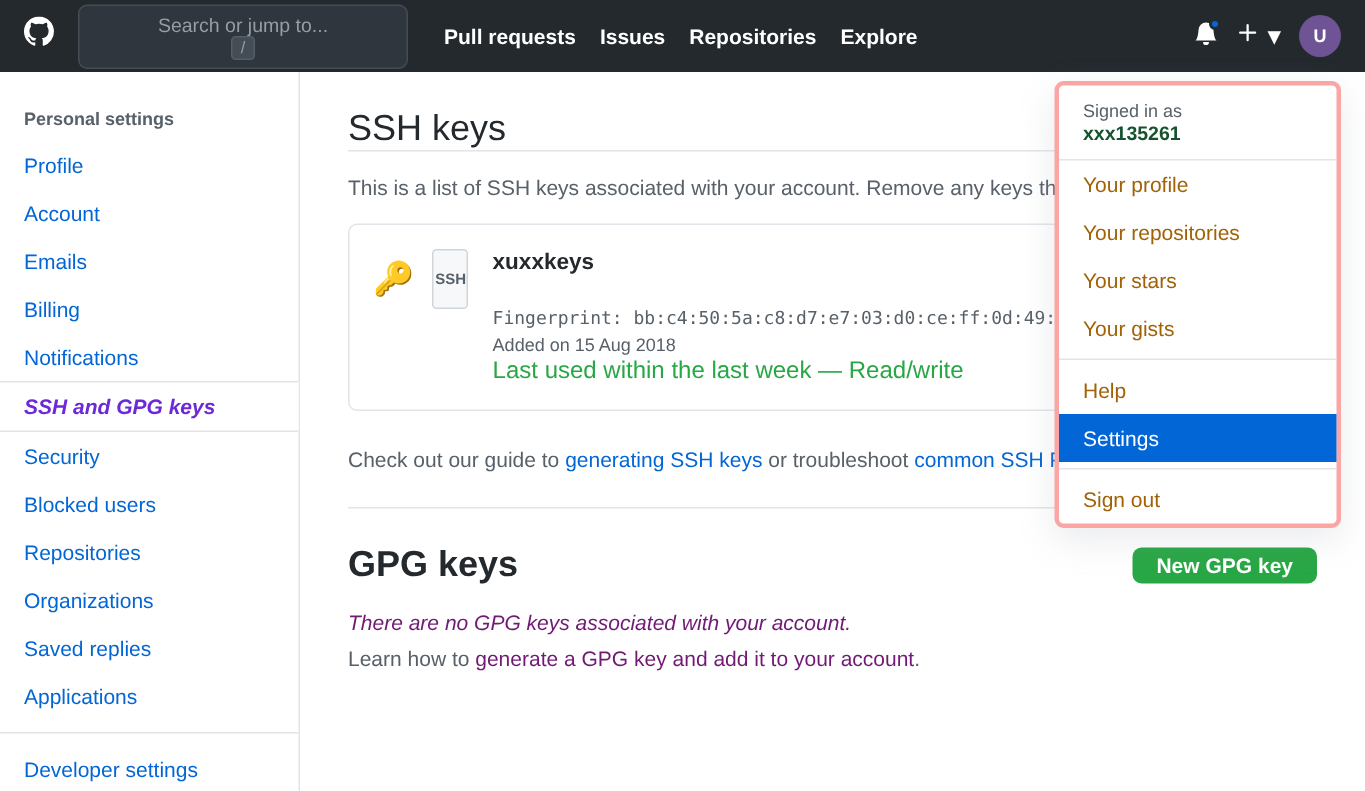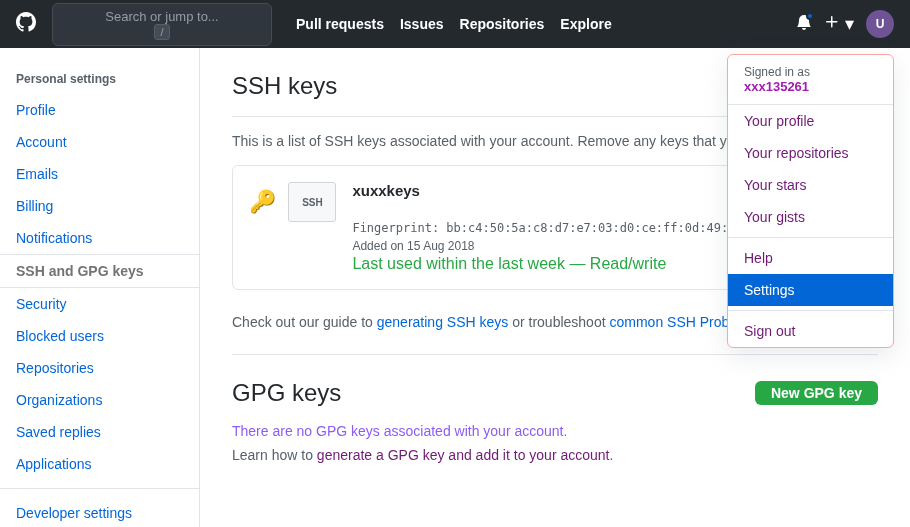--- a/index.html
+++ b/index.html
@@ -106,67 +106,68 @@
     }
     .sidebar-item {
       display: block;
       padding: 8px 16px;
       color: #0366d6;
       text-decoration: none;
       font-size: 14px;
       cursor: pointer;
     }
     .sidebar-item.active {
-      color: #737373;
+      color: #6d28d9;
       font-weight: 600;
       background: white;
       border: 1px solid #e1e4e8;
       border-left: none;
       border-right: none;
+      font-style: italic;
     }
     .sidebar-divider {
       border: none;
       border-top: 1px solid #e1e4e8;
       margin: 8px 0;
     }
 
     
     .main-content {
       flex: 1;
       padding: 24px 32px;
       background: white;
     }
 
     .page-title {
       font-size: 24px;
       font-weight: 300;
       color: #24292e;
       margin-bottom: 16px;
       border-bottom: 1px solid #e1e4e8;
-      padding-bottom: 16px;
+      padding-bottom: 0;
     }
 
     .description-text {
       color: #586069;
       font-size: 14px;
       margin-bottom: 16px;
     }
 
     
     .ssh-key-card {
       border: 1px solid #e1e4e8;
       border-radius: 6px;
       padding: 16px;
       margin-bottom: 24px;
       display: flex;
       align-items: flex-start;
       gap: 16px;
     }
     .ssh-icon {
-      width: 48px;
+      width: 24px;
       height: 40px;
       border: 1px solid #d1d5da;
       border-radius: 3px;
       display: flex;
       align-items: center;
       justify-content: center;
       font-size: 10px;
       color: #586069;
       font-weight: bold;
       flex-shrink: 0;
@@ -210,75 +211,76 @@
     .section-header {
       display: flex;
       align-items: center;
       justify-content: space-between;
       margin-bottom: 16px;
       border-top: 1px solid #e1e4e8;
       padding-top: 24px;
     }
     .section-title {
       font-size: 24px;
-      font-weight: 400;
+      font-weight: 700;
       color: #24292e;
     }
     .btn-new-gpg {
       background: #28a745;
       color: white;
       border: none;
       border-radius: 6px;
       padding: 4px 16px;
       font-size: 14px;
       font-weight: 600;
       cursor: pointer;
     }
 
     .gpg-empty-text {
-      color: #8b5cf6;
+      color: #701a75;
       font-size: 14px;
       margin-bottom: 8px;
+      font-style: italic;
     }
     .gpg-learn-text {
       font-size: 14px;
       color: #586069;
     }
     .gpg-learn-text a { color: #701a75; text-decoration: none; }
 
     
     .dropdown-menu {
       position: absolute;
       top: 44px;
       right: 0;
       background: white;
-      border: 1px solid #fca5a5;
+      border: 3px solid #fca5a5;
       border-radius: 6px;
       box-shadow: 0 8px 24px rgba(149,157,165,0.2);
-      width: 167px;
+      width: 191px;
       z-index: 200;
     }
     .dropdown-header {
       padding: 10px 16px;
       border-bottom: 1px solid #e1e4e8;
     }
     .dropdown-signed-as {
       font-size: 12px;
       color: #586069;
     }
     .dropdown-username {
       font-size: 13px;
       font-weight: 600;
-      color: #a21caf;
+      color: #14532d;
     }
     .dropdown-item {
       display: block;
       padding: 8px 16px;
       font-size: 14px;
-      color: #701a75;
+      color: #a16207;
       text-decoration: none;
       cursor: pointer;
     }
     .dropdown-item.active {
       background: #0366d6;
       color: white;
     }
     .dropdown-divider {
       border: none;
       border-top: 1px solid #e1e4e8;

